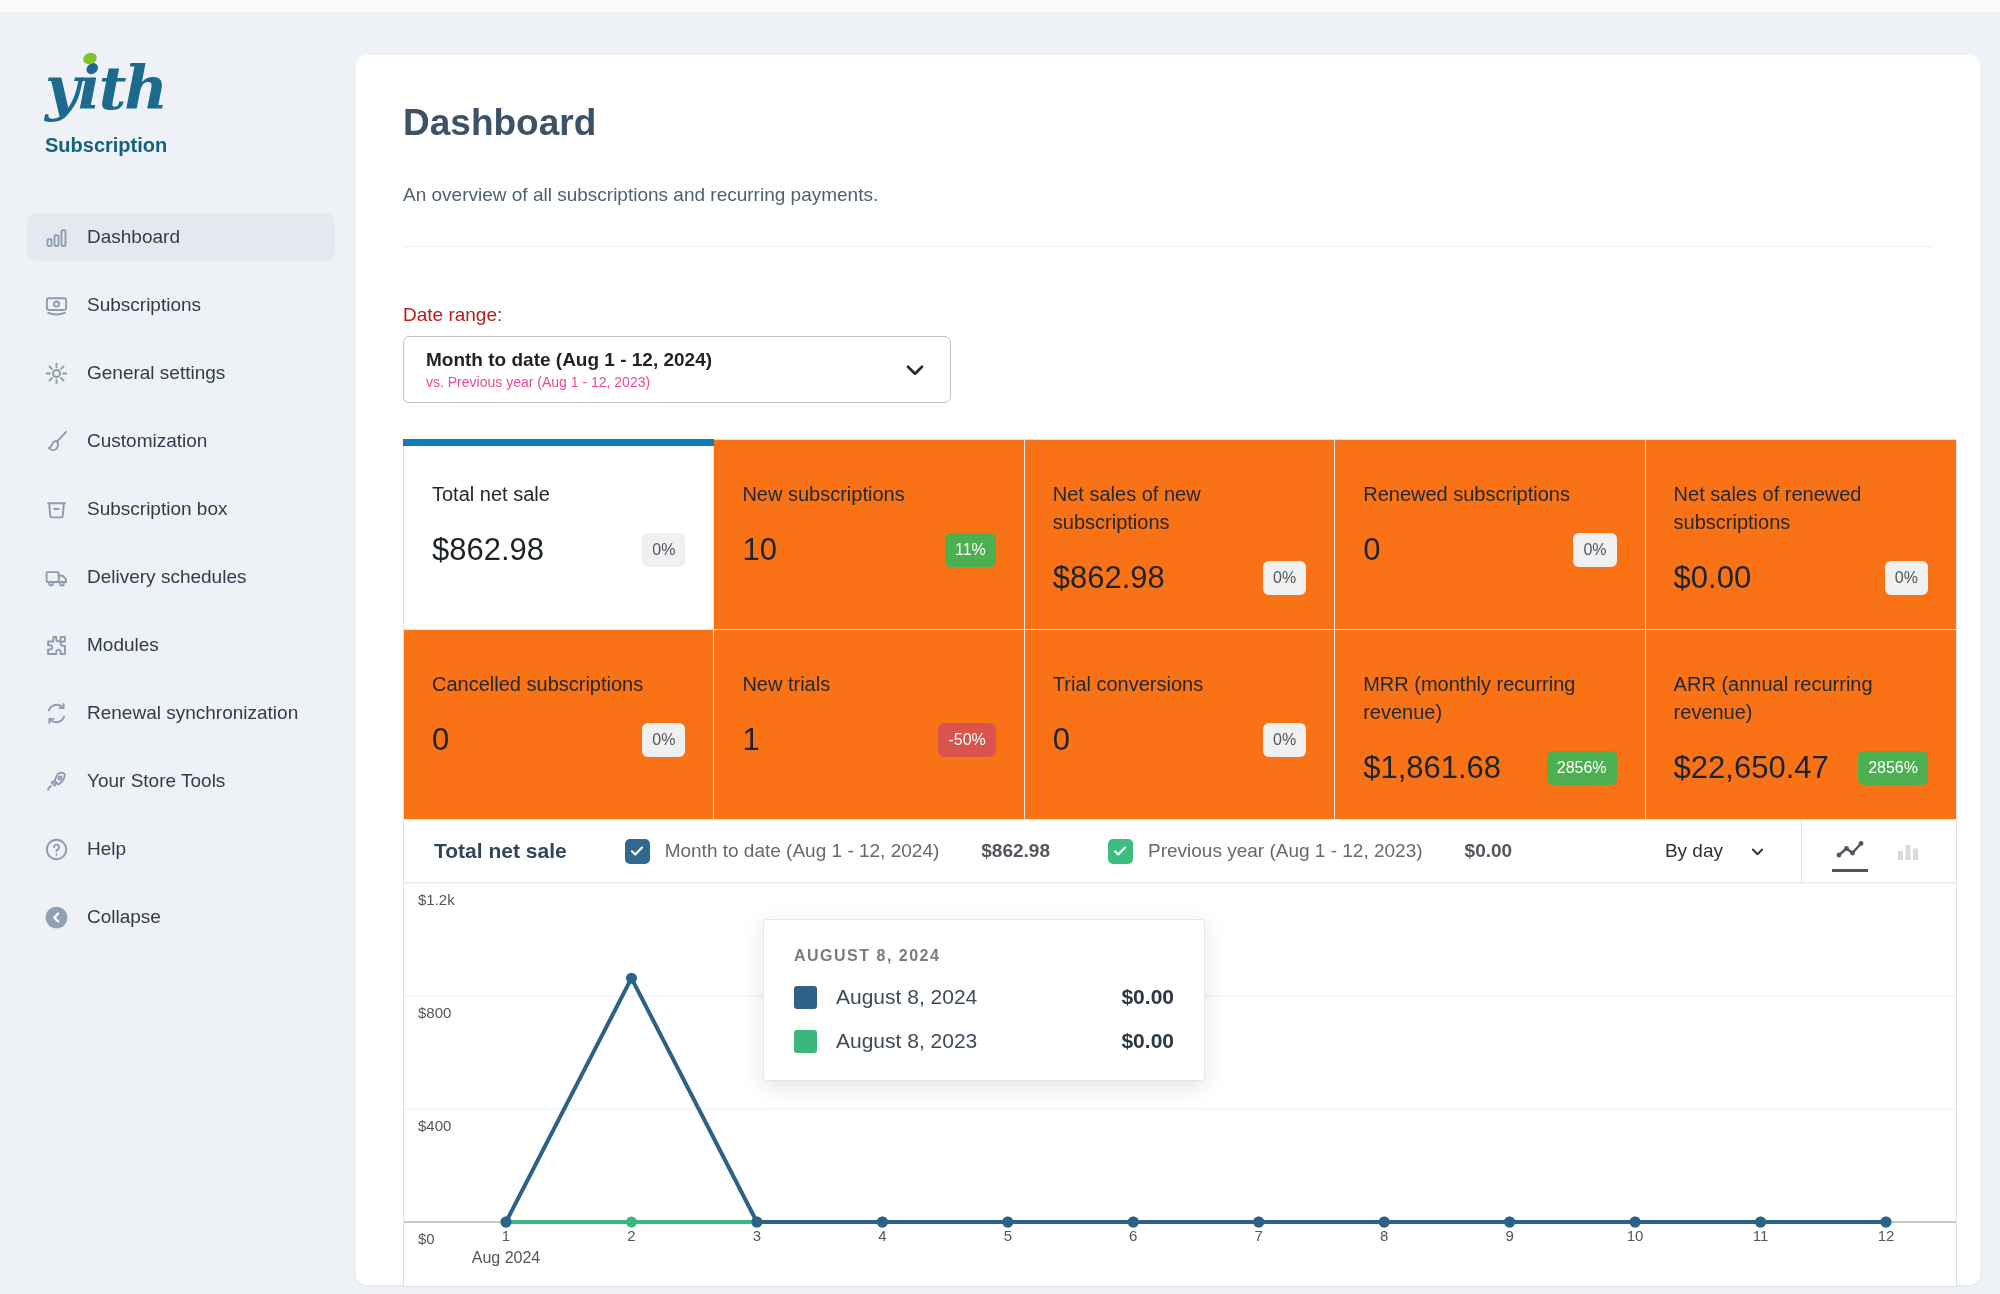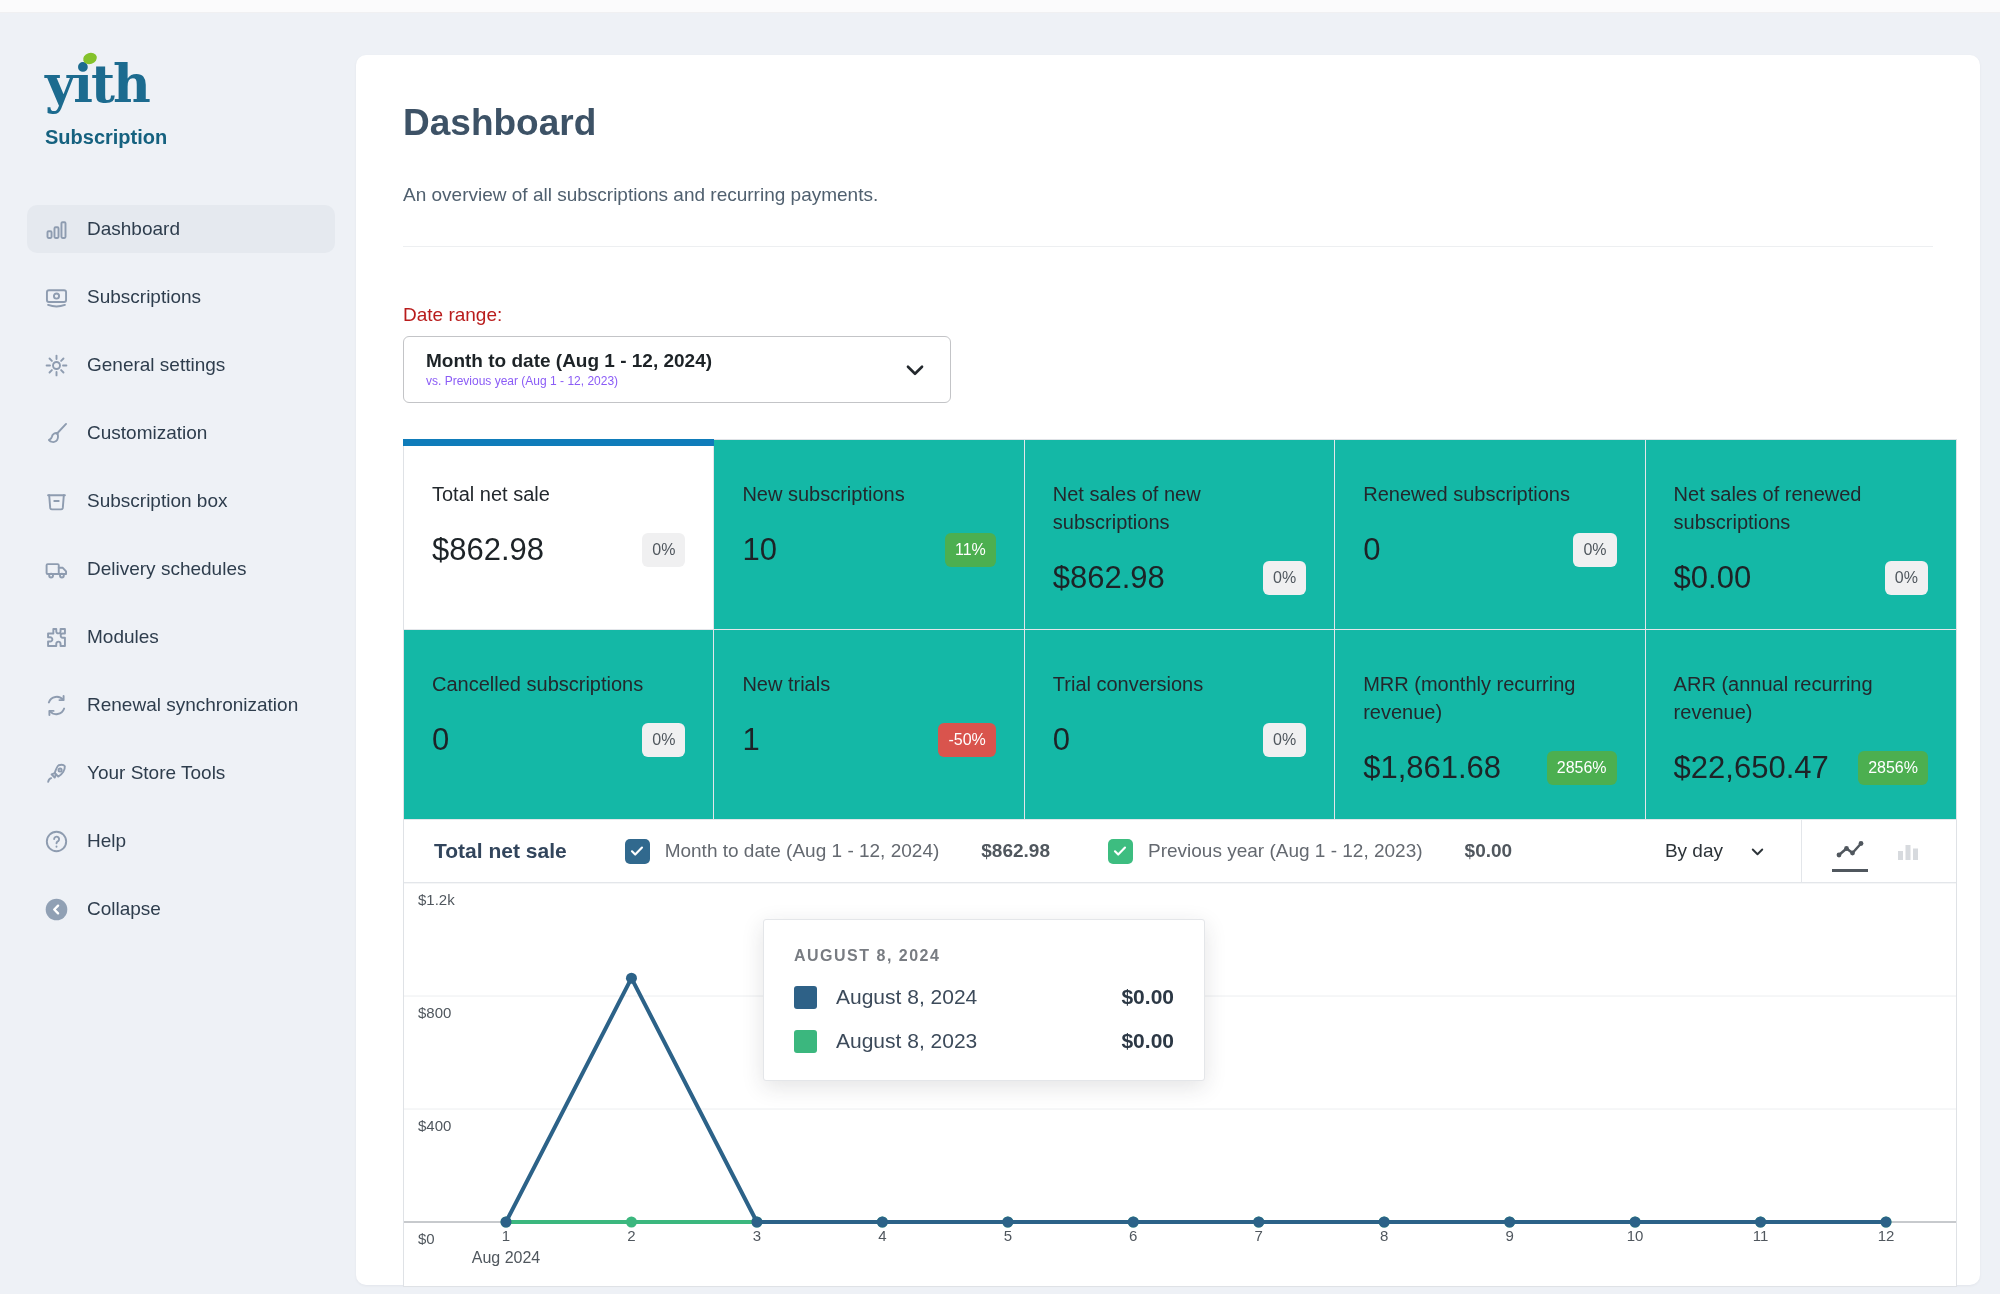--- a/index.html
+++ b/index.html
@@ -3,49 +3,49 @@
 <meta charset="utf-8">
 <style>
   *{margin:0;padding:0;box-sizing:border-box}
   html,body{width:2000px;height:1294px}
   body{position:relative;background:#eef1f6;font-family:"Liberation Sans",sans-serif;color:#1d2327;overflow:hidden}
 
   .top-strip{position:absolute;top:0;left:0;right:0;height:13px;background:#fbfbfc;border-bottom:1px solid #f0f0f2}
 
   
   .sidebar{position:absolute;left:0;top:13px;bottom:0;width:356px;padding:45px 20px 0 45px}
-  .logo{position:relative;display:inline-block;font-family:"DejaVu Serif",serif;font-weight:bold;font-size:52px;line-height:1;color:#1c6b8f;letter-spacing:-2px}
+  .logo{position:relative;display:inline-block;font-family:"DejaVu Serif",serif;font-style:italic;font-weight:bold;font-size:60px;line-height:1;color:#1c6b8f;letter-spacing:-2px}
   .logo-dot{position:absolute;top:-5px;left:38px;width:14px;height:11px;background:#84c22b;border-radius:50%;transform:rotate(-18deg)}
   .product{margin-top:16px;font-size:20px;font-weight:bold;color:#15617f}
   .nav{margin-top:56px;margin-left:-18px}
   .nav-item{display:flex;align-items:center;gap:17px;width:308px;height:48px;padding:0 16px;border-radius:10px;margin-bottom:20px;font-size:19px;font-weight:500;color:#2e3d4d;cursor:pointer}
   .nav-item.active{background:#e5e9ef}
   .nav-icon{width:27px;height:27px;flex:0 0 auto;display:flex}
   .nav-icon svg{width:100%;height:100%}
 
   
   .main-card{position:absolute;left:356px;top:55px;width:1624px;height:1230px;background:#fff;border-radius:10px;box-shadow:0 1px 3px rgba(16,24,40,.05)}
   .mc-header{padding:47px 47px 0}
   .page-title{font-size:37px;font-weight:600;color:#3d5266}
   .page-subtitle{margin-top:40px;font-size:19px;color:#50606f}
   .mc-divider{margin-top:40px;border-bottom:1px solid #edeff1}
   .mc-body{padding:57px 23px 0 47px}
 
   .date-label{font-size:19px;color:#b91c1c}
   .date-select{margin-top:10px;width:548px;height:67px;border:1px solid #c3c4c7;border-radius:6px;background:#fff;display:flex;align-items:center;padding:0 22px;cursor:pointer}
   .date-select-texts{flex:1;min-width:0}
   .ds-primary{font-size:19px;font-weight:bold;color:#1d2327;line-height:1.3}
-  .ds-secondary{font-size:12px;color:#8b5cf6;line-height:1.3}
+  .ds-secondary{font-size:14px;color:#ec4899;line-height:1.3}
   .chevron-down{display:flex}
   .chevron-down svg{width:26px;height:26px}
 
   
   .stats-wrap{margin-top:36px;width:1554px;border:1px solid #dfe2e6;background:#fff}
   .stats-grid{display:grid;grid-template-columns:repeat(5,1fr)}
-  .stat-card{position:relative;height:190px;padding:40px 28px 0;background:#14b8a6;border-right:1px solid #e3e6ea;border-bottom:1px solid #e3e6ea;cursor:pointer}
+  .stat-card{position:relative;height:190px;padding:40px 28px 0;background:#f97316;border-right:1px solid #e3e6ea;border-bottom:1px solid #e3e6ea;cursor:pointer}
   .stat-card:nth-child(5n){border-right:none}
   .stat-card.active{background:#fff}
   .stat-card.active::before{content:"";position:absolute;top:-1px;left:-1px;right:-1px;height:7px;background:#0f7cba}
   .stat-label{font-size:20px;color:#23282d;line-height:1.4;max-width:255px}
   .stat-value-row{display:flex;align-items:center;justify-content:space-between;margin-top:24px}
   .stat-value{font-size:31px;color:#1d2327}
   .badge{font-size:16px;padding:8px 10px;border-radius:6px;background:#f0f0f1;color:#50575e;white-space:nowrap}
   .badge.positive{background:#4caf50;color:#fff}
   .badge.negative{background:#d9544d;color:#fff}
 

